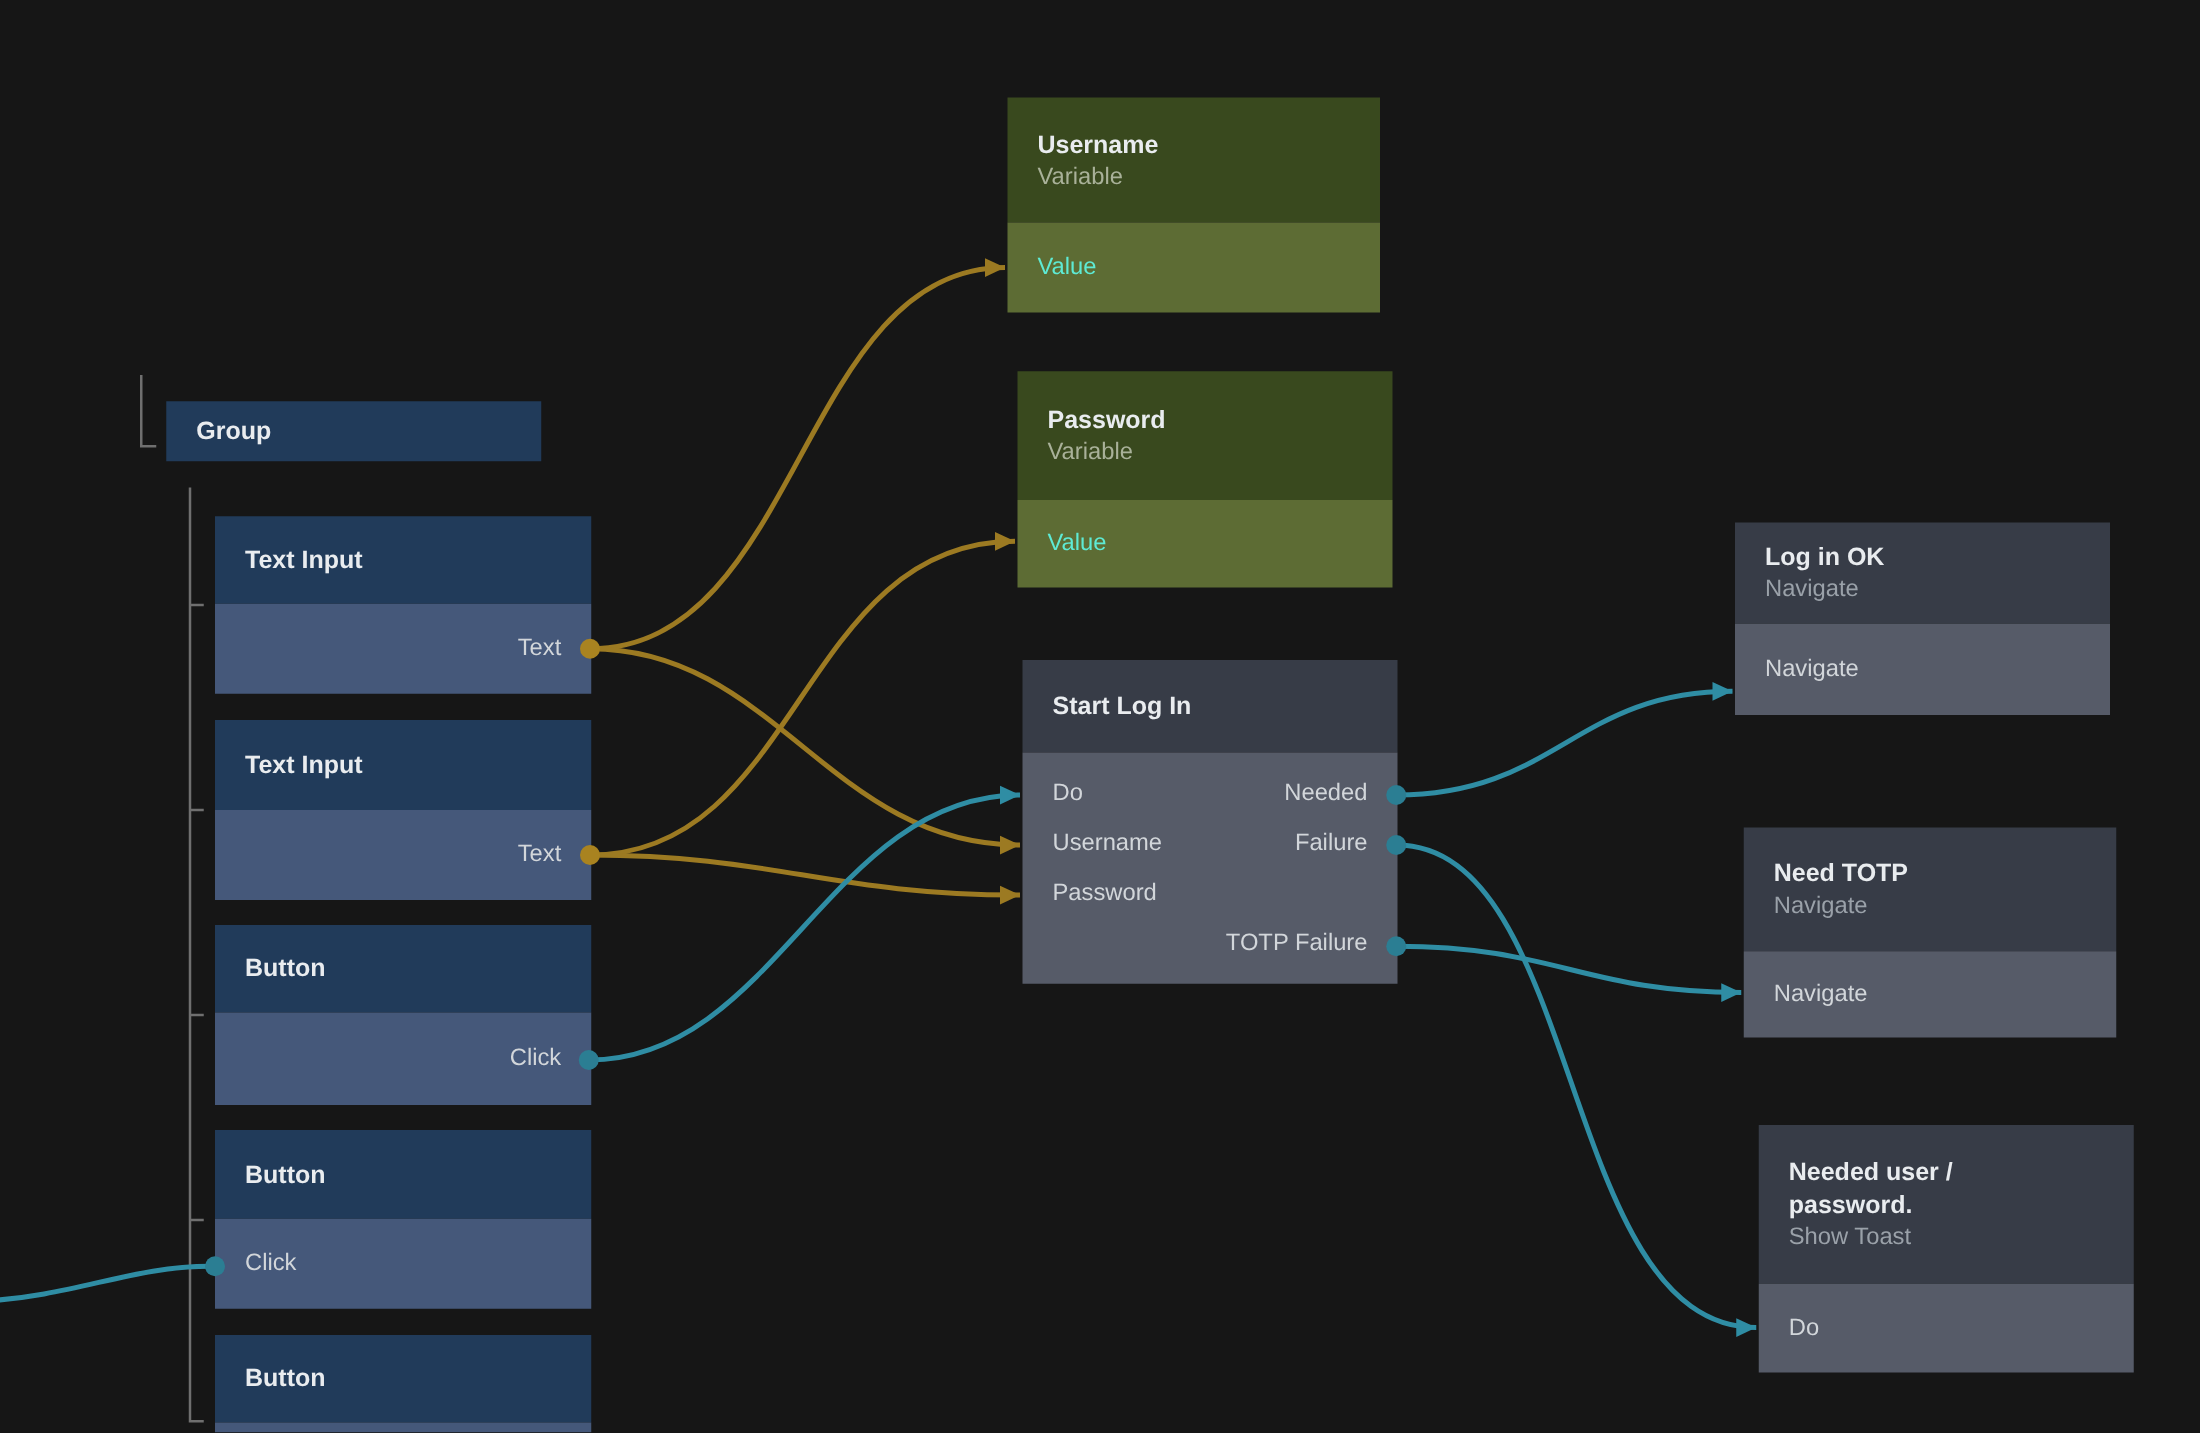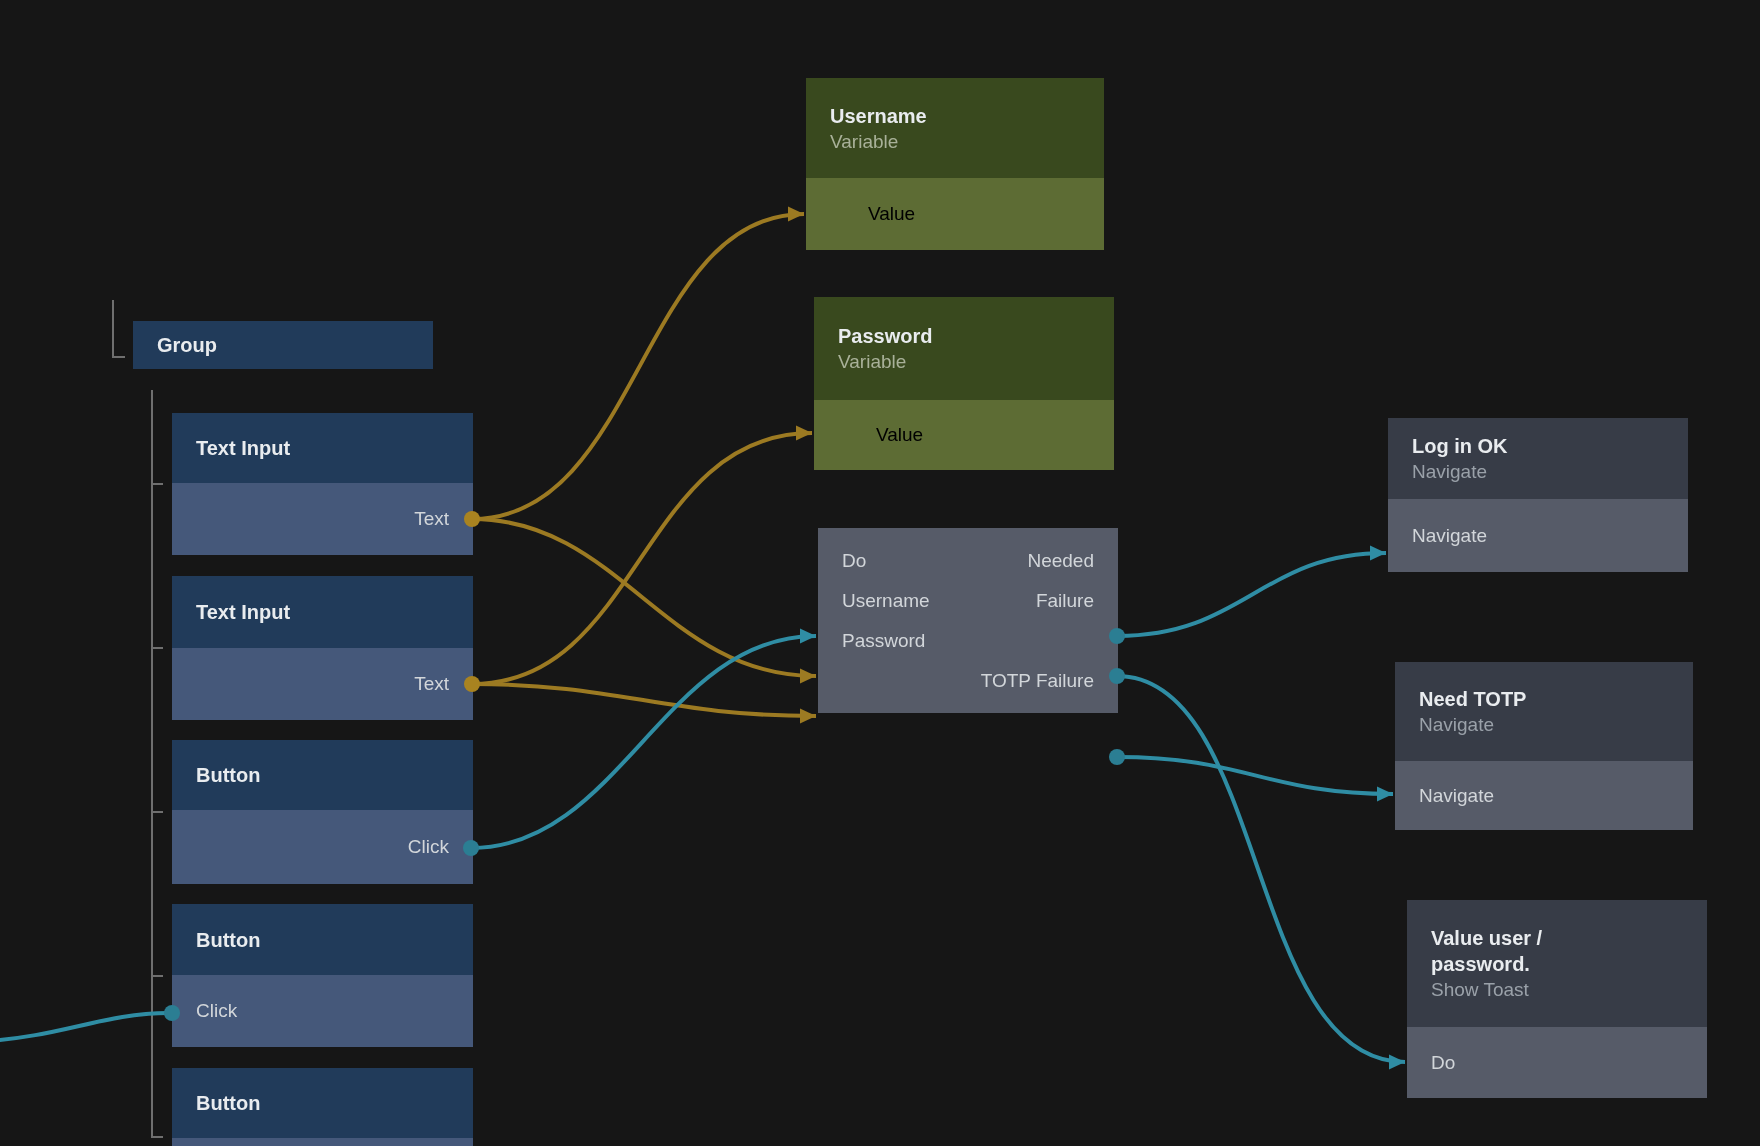--- a/index.html
+++ b/index.html
@@ -8,21 +8,21 @@
     background:#161616;font-family:"Liberation Sans","DejaVu Sans",sans-serif;
   }
   .node{position:absolute;}
   .hdr{display:flex;flex-direction:column;justify-content:center;padding:0 24px;box-sizing:border-box;}
   .bdy{display:flex;align-items:center;padding:0 24px;box-sizing:border-box;}
   .title{font-size:20px;line-height:26px;font-weight:700;color:#e9ecef;}
   .subtitle{font-size:19px;line-height:25px;font-weight:400;}
   .sub-gray{color:#9aa1a9;}
   .sub-green{color:#a9b199;}
   .port{font-size:19px;color:#d2d6da;}
-  .port-green{color:#000000;margin-left:38px;}
+  .port-green{color:#5eead4;}
   .blue-hdr{background:#213b5a;}
   .blue-bdy{background:#45587a;}
   .green-hdr{background:#39491e;}
   .green-bdy{background:#5d6c34;}
   .gray-hdr{background:#373c47;}
   .gray-bdy{background:#565b68;}
   .right{justify-content:flex-end;}
   .rows{display:flex;flex-direction:column;padding:13px 0 0 0;}
   .row{height:40px;display:flex;align-items:center;justify-content:space-between;padding:0 24px;}
   svg.wires{position:absolute;left:0;top:0;pointer-events:none;}
@@ -104,20 +104,23 @@
     <div class="hdr green-hdr" style="height:103px;">
       <div class="title">Password</div>
       <div class="subtitle sub-green">Variable</div>
     </div>
     <div class="bdy green-bdy" style="height:70px;">
       <span class="port port-green">Value</span>
     </div>
   </div>
 
   <div class="node" style="left:818px;top:528px;width:300px;">
+    <div class="hdr gray-hdr" style="height:74px;">
+      <div class="title">Start Log In</div>
+    </div>
     <div class="gray-bdy rows" style="height:185px;box-sizing:border-box;">
       <div class="row">
         <span class="port">Do</span>
         <span class="port">Needed</span>
       </div>
       <div class="row">
         <span class="port">Username</span>
         <span class="port">Failure</span>
       </div>
       <div class="row">
@@ -146,21 +149,21 @@
       <div class="title">Need TOTP</div>
       <div class="subtitle sub-gray">Navigate</div>
     </div>
     <div class="bdy gray-bdy" style="height:69px;">
       <span class="port">Navigate</span>
     </div>
   </div>
 
   <div class="node" style="left:1407px;top:900px;width:300px;">
     <div class="hdr gray-hdr" style="height:127px;">
-      <div class="title" style="max-width:175px;">Value user / password.</div>
+      <div class="title" style="max-width:175px;">Needed user / password.</div>
       <div class="subtitle sub-gray">Show Toast</div>
     </div>
     <div class="bdy gray-bdy" style="height:71px;">
       <span class="port">Do</span>
     </div>
   </div>
 
   <svg class="wires" width="1760" height="1146">
     <defs>
       <marker id="ah-gold" viewBox="0 0 20 20" refX="18" refY="10" markerWidth="20" markerHeight="20" orient="auto" markerUnits="userSpaceOnUse">

